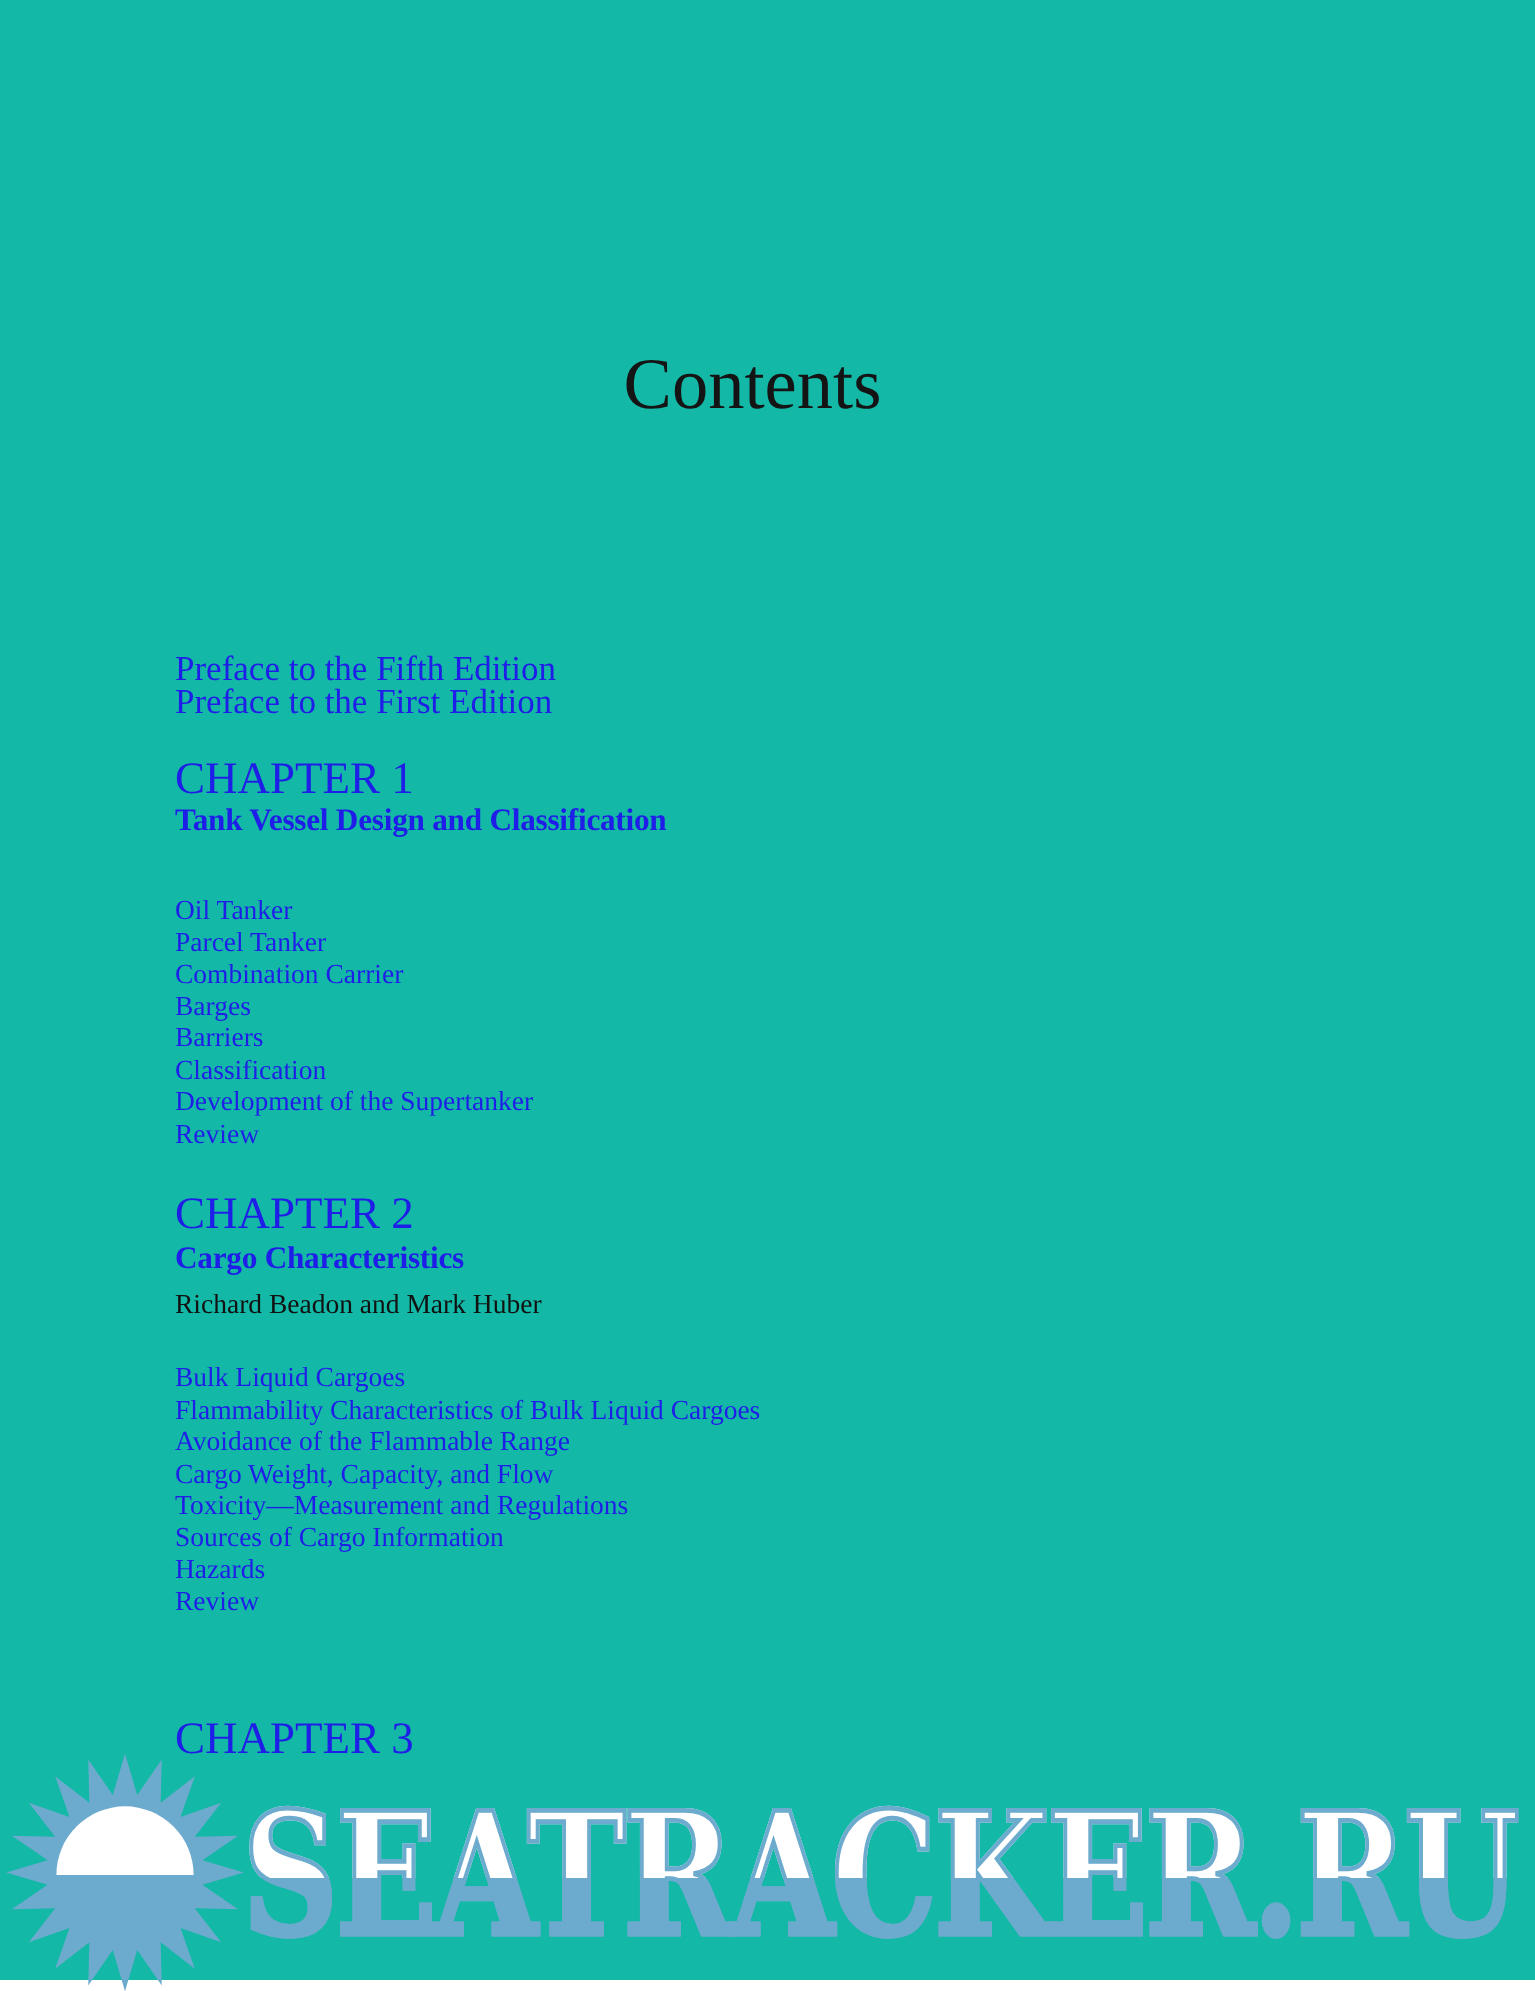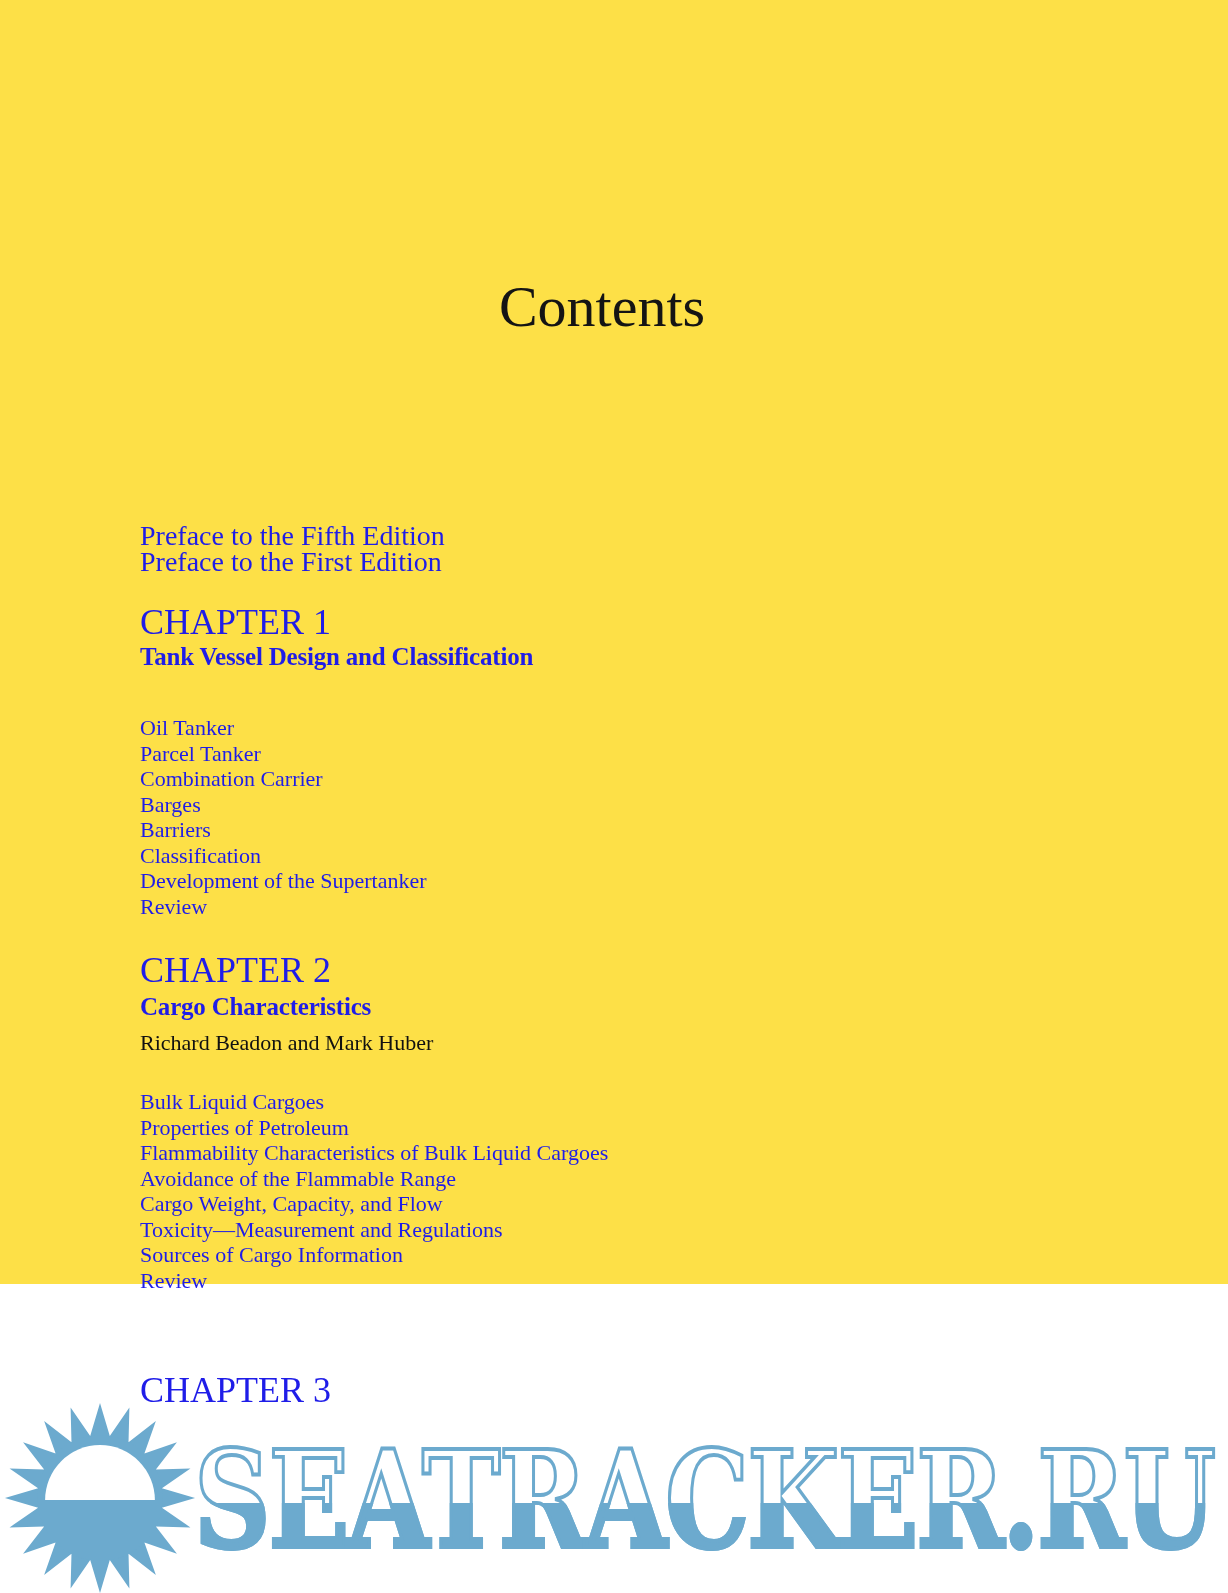--- a/index.html
+++ b/index.html
@@ -2,21 +2,21 @@
 <html style="--link: #1f1de8; --wm: #6caace;"><head>
 <meta charset="utf-8">
 <style>
   html,body{
     margin:0; padding:0;
     width:1228px; height:1593px;
     background:#ffffff;
     overflow:hidden;
     font-family:"Liberation Serif", serif;
   }
-  .page{ position:relative; width:1228px; height:1284px; background:#fde047; }
+  .page{ position:relative; width:1228px; height:1584px; background:#14b8a6; }
 
   .page-title{
     position:absolute; top:272px; left:0; right:24px;
     margin:0; text-align:center;
     font-size:58px; font-weight:400; color:#141414;
     font-family:"Liberation Serif", serif;
     line-height:70px;
   }
 
   .abs{ position:absolute; left:140px; }
@@ -91,26 +91,26 @@
       </div>
       <div class="chapter-label abs" style="top: 953px;">
         <a class="toclink">CHAPTER 2</a>
       </div>
       <div class="chapter-title abs" style="top: 986px;">
         <a class="toclink">Cargo Characteristics</a>
       </div>
       <div class="byline abs" style="top: 1030px;">Richard Beadon and Mark Huber</div>
       <div class="sections abs" style="top: 1089px;">
         <a class="toclink">Bulk Liquid Cargoes</a>
-        <a class="toclink">Properties of Petroleum</a>
         <a class="toclink">Flammability Characteristics of Bulk Liquid Cargoes</a>
         <a class="toclink">Avoidance of the Flammable Range</a>
         <a class="toclink">Cargo Weight, Capacity, and Flow</a>
         <a class="toclink">Toxicity—Measurement and Regulations</a>
         <a class="toclink">Sources of Cargo Information</a>
+        <a class="toclink">Hazards</a>
         <a class="toclink">Review</a>
       </div>
       <div class="chapter-label abs" style="top: 1373px;">
         <a class="toclink">CHAPTER 3</a>
       </div>
     </div>
 
   <div class="watermark">
     <svg class="sun" viewBox="0 0 200 200" aria-hidden="true">
       <polygon id="sun-rays" fill="#6caace" points="100.0 3.0 110.0 36.8 130.0 7.7 129.1 43.0 157.0 21.5 145.3 54.7 178.5 43.0 157.0 70.9 192.3 70.0 163.2 90.0 197.0 100.0 163.2 110.0 192.3 130.0 157.0 129.1 178.5 157.0 145.3 145.3 157.0 178.5 129.1 157.0 130.0 192.3 110.0 163.2 100.0 197.0 90.0 163.2 70.0 192.3 70.9 157.0 43.0 178.5 54.7 145.3 21.5 157.0 43.0 129.1 7.7 130.0 36.8 110.0 3.0 100.0 36.8 90.0 7.7 70.0 43.0 70.9 21.5 43.0 54.7 54.7 43.0 21.5 70.9 43.0 70.0 7.7 90.0 36.8"></polygon>

